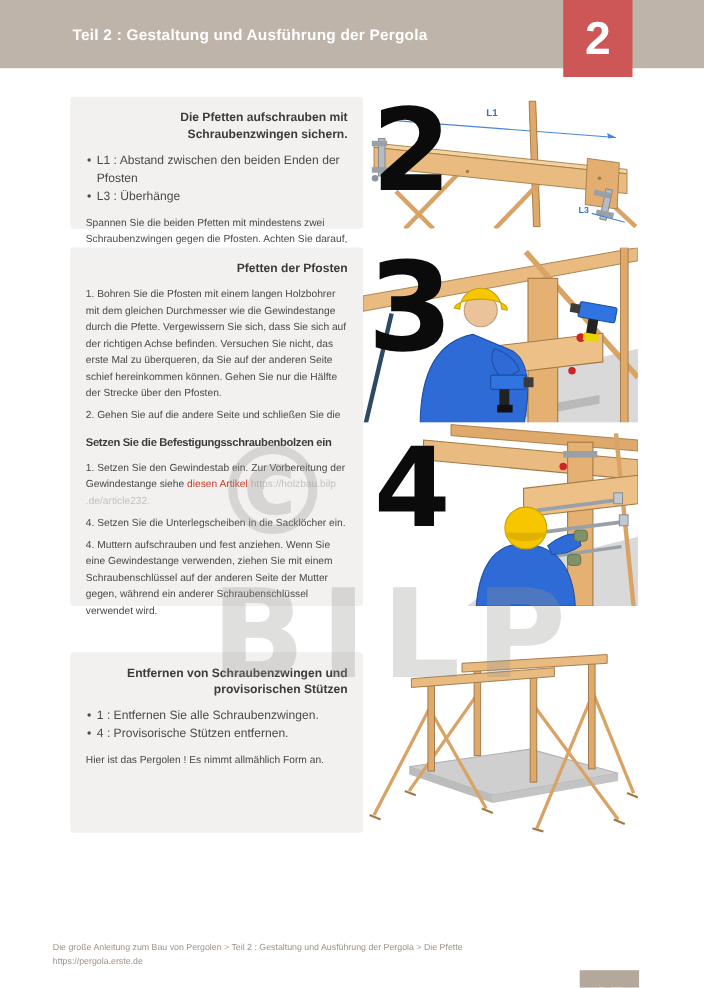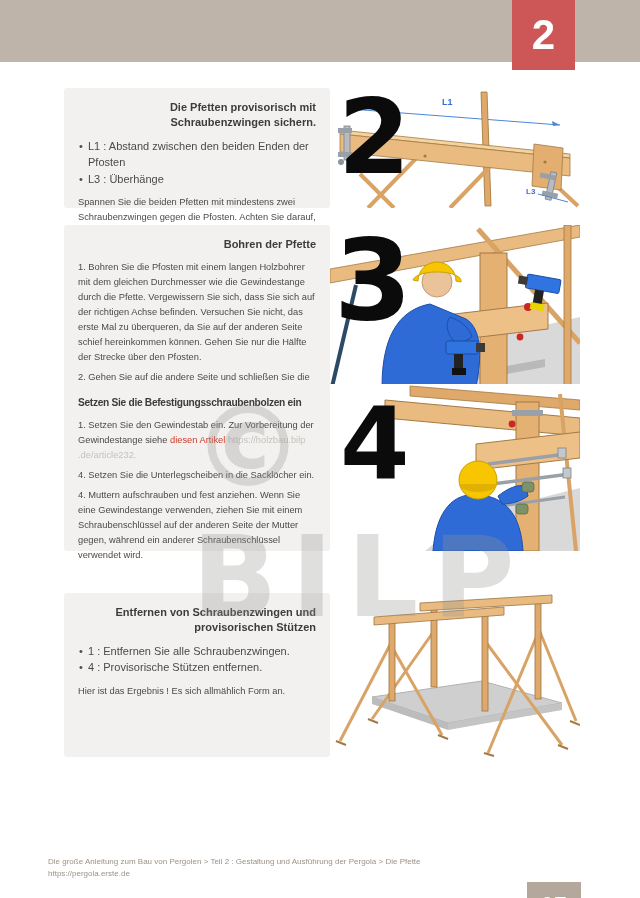--- a/index.html
+++ b/index.html
@@ -53,27 +53,30 @@
   .page-box span{color:#ffffff;font-size:23px;font-weight:normal;letter-spacing:1px;}
 
   svg{display:block;}
 </style>
 </head>
 <body>
 
 <div class="page">
 
   <div class="header-band"></div>
+  <div class="header-title">
+    <span>Teil 2 : Gestaltung und Ausführung der Pergola</span>
+  </div>
   <div class="chapter-box">
     <span>2</span>
   </div>
 
   <div class="section" id="section-1">
     <div class="sec-text">
-      <div class="sec-title ta-right">Die Pfetten provisorisch mit Schraubenzwingen sichern.</div>
+      <div class="sec-title ta-right">Die Pfetten aufschrauben mit Schraubenzwingen sichern.</div>
       <div class="bullets">
         <div class="bullet">L1 : Abstand zwischen den beiden Enden der Pfosten</div>
         <div class="bullet">L3 : Überhänge</div>
       </div>
       <div class="para">Spannen Sie die beiden Pfetten mit mindestens zwei Schraubenzwingen gegen die Pfosten. Achten Sie darauf, dass die Überhänge an den Seiten die richtige Länge haben.</div>
     </div>
     <div class="sec-img">
       <svg width="250" height="120" viewBox="0 0 250 120">
         <rect width="250" height="120" fill="#ffffff"></rect>
 
@@ -111,21 +114,21 @@
 
         <line x1="208" y1="106" x2="238" y2="114" stroke="#4a86d8" stroke-width="1"></line>
         <text x="196" y="106" fill="#3a6fd8" font-size="8" font-weight="bold">L3</text>
       </svg>
       <div class="step-num" id="num-1">2</div>
     </div>
   </div>
 
   <div class="section" id="section-2">
     <div class="sec-text">
-      <div class="sec-title ta-right">Bohren der Pfette</div>
+      <div class="sec-title ta-right">Pfetten der Pfosten</div>
       <div class="para">1. Bohren Sie die Pfosten mit einem langen Holzbohrer mit dem gleichen Durchmesser wie die Gewindestange durch die Pfette. Vergewissern Sie sich, dass Sie sich auf der richtigen Achse befinden. Versuchen Sie nicht, das erste Mal zu überqueren, da Sie auf der anderen Seite schief hereinkommen können. Gehen Sie nur die Hälfte der Strecke über den Pfosten.</div>
       <div class="para">2. Gehen Sie auf die andere Seite und schließen Sie die Bohrung ab.</div>
     </div>
     <div class="sec-img">
       <svg width="250" height="162" viewBox="0 0 250 162">
         <rect width="250" height="162" fill="#ffffff"></rect>
 
         <polygon points="70,162 250,162 250,92 128,120" fill="#d9d9d9"></polygon>
         <polygon points="128,150 215,134 215,142 128,158" fill="#b9b9b9"></polygon>
 
@@ -209,21 +212,21 @@
     </div>
   </div>
 
   <div class="section" id="section-4">
     <div class="sec-text">
       <div class="sec-title ta-right">Entfernen von Schraubenzwingen und provisorischen Stützen</div>
       <div class="bullets">
         <div class="bullet">1 : Entfernen Sie alle Schraubenzwingen.</div>
         <div class="bullet">4 : Provisorische Stützen entfernen.</div>
       </div>
-      <div class="para">Hier ist das Ergebnis ! Es sich allmählich Form an.</div>
+      <div class="para">Hier ist das Pergolen ! Es nimmt allmählich Form an.</div>
     </div>
     <div class="sec-img">
       <svg width="250" height="164" viewBox="0 0 250 164">
         <rect width="250" height="164" fill="#ffffff"></rect>
 
         <polygon points="42,104 152,88 232,110 118,130" fill="#cfcfcf" stroke="#b2b2b2" stroke-width="1"></polygon>
         <polygon points="42,104 118,130 118,137 42,111" fill="#bcbcbc"></polygon>
         <polygon points="118,130 232,110 232,117 118,137" fill="#c4c4c4"></polygon>
 
         <g stroke="#d8a365" stroke-width="3">

